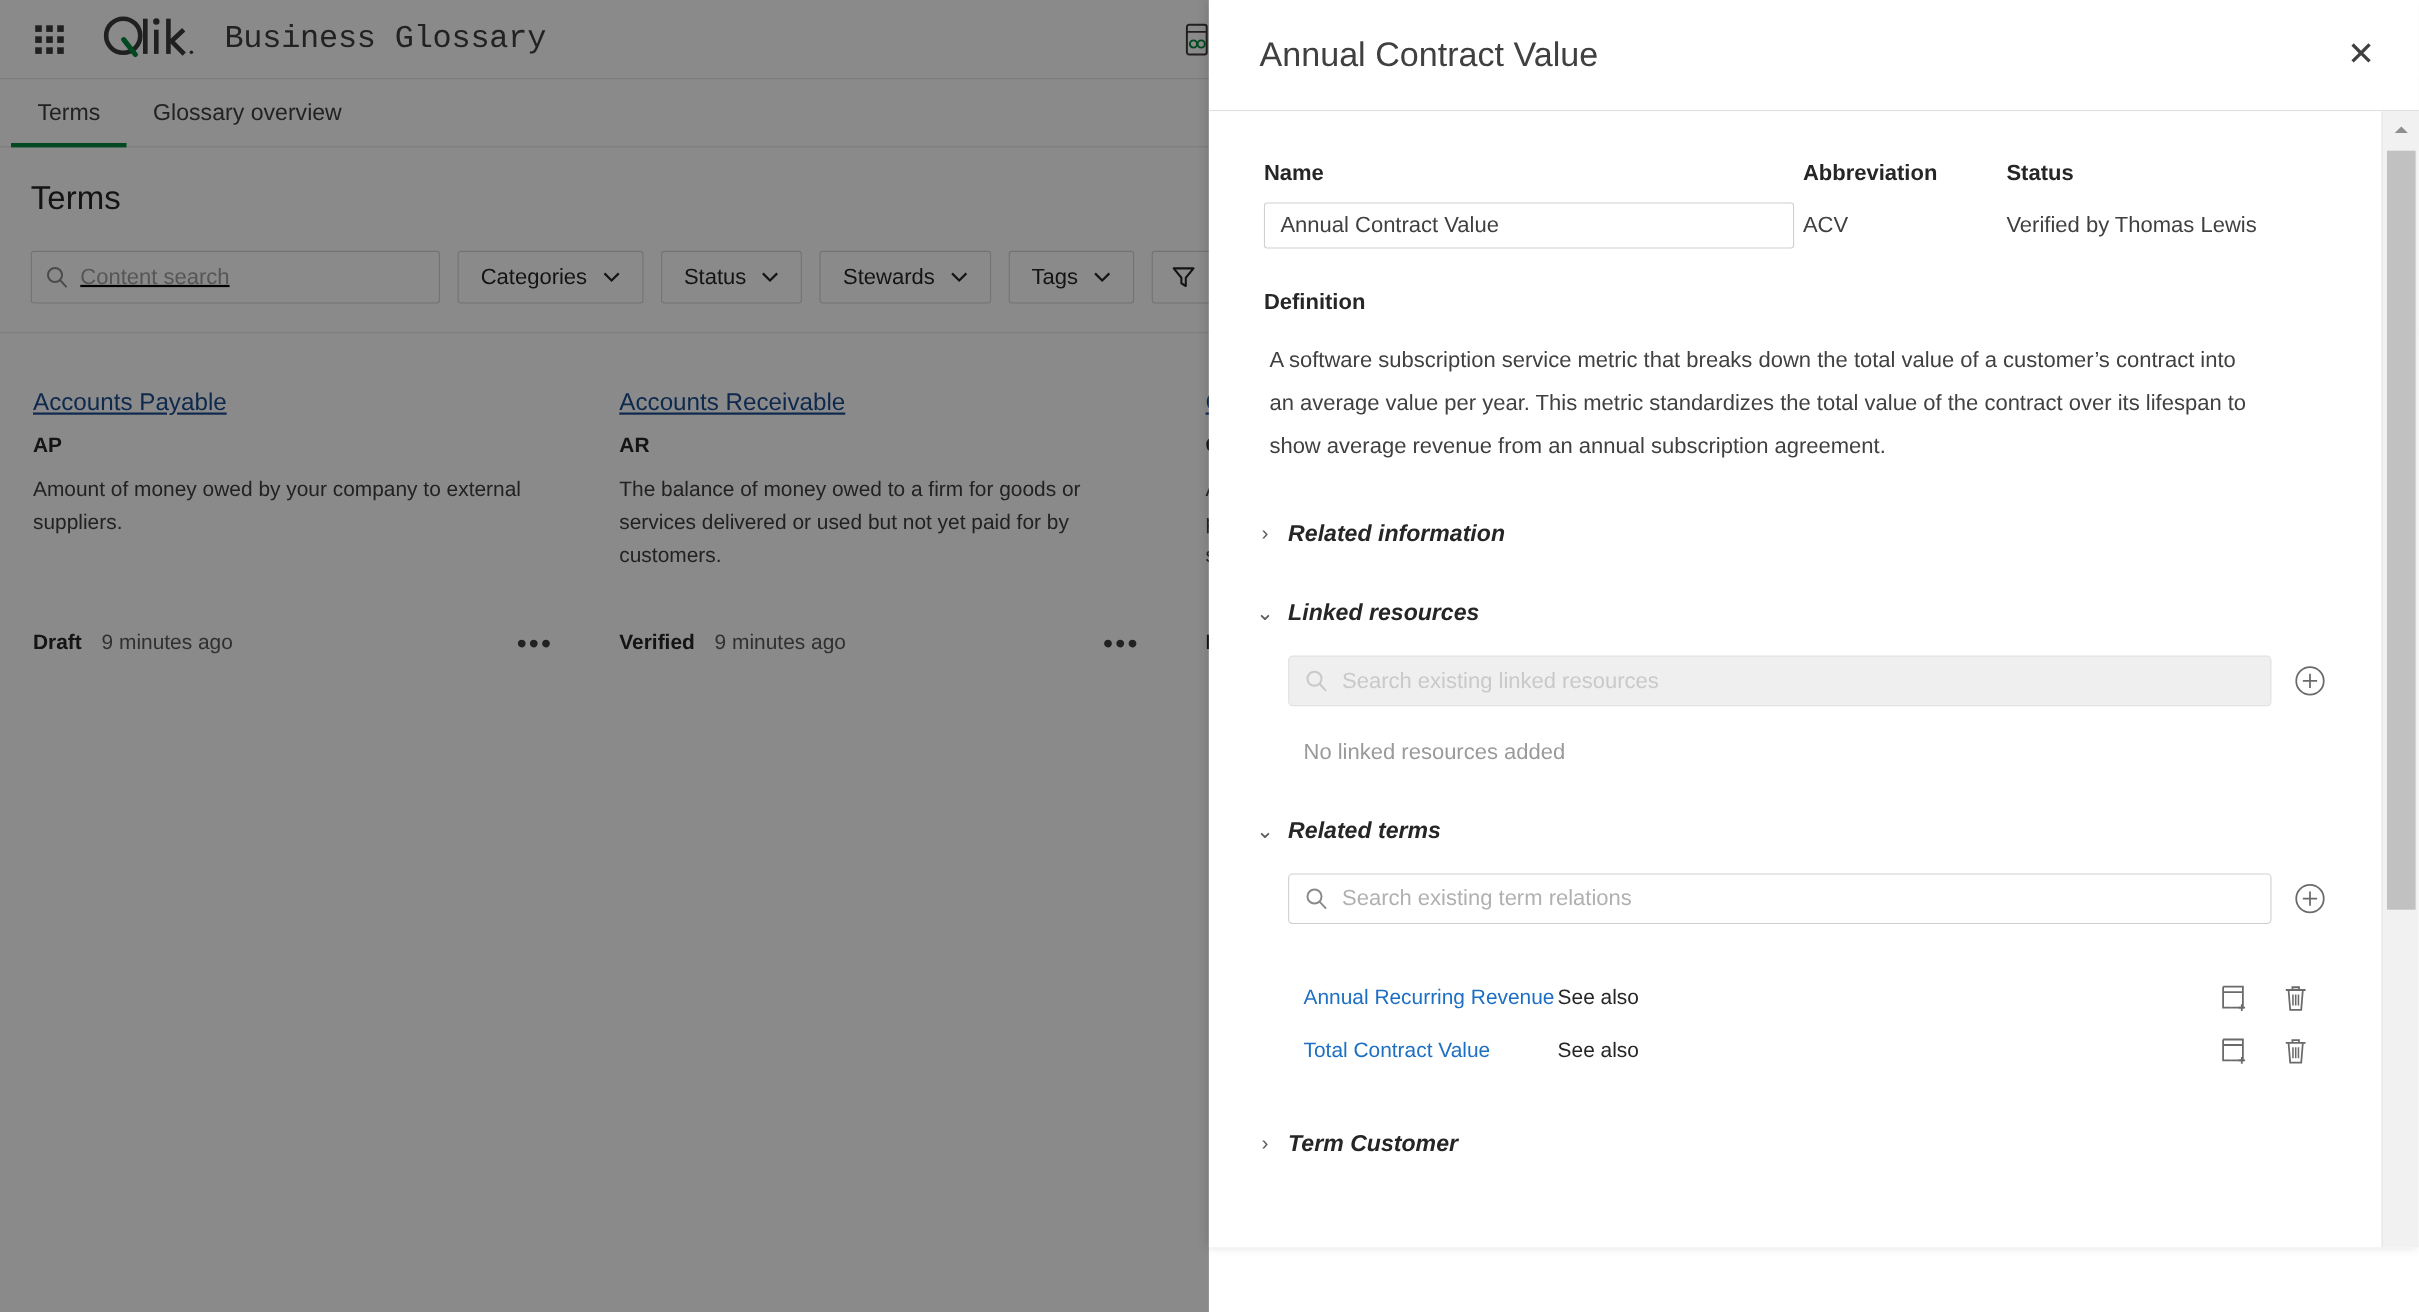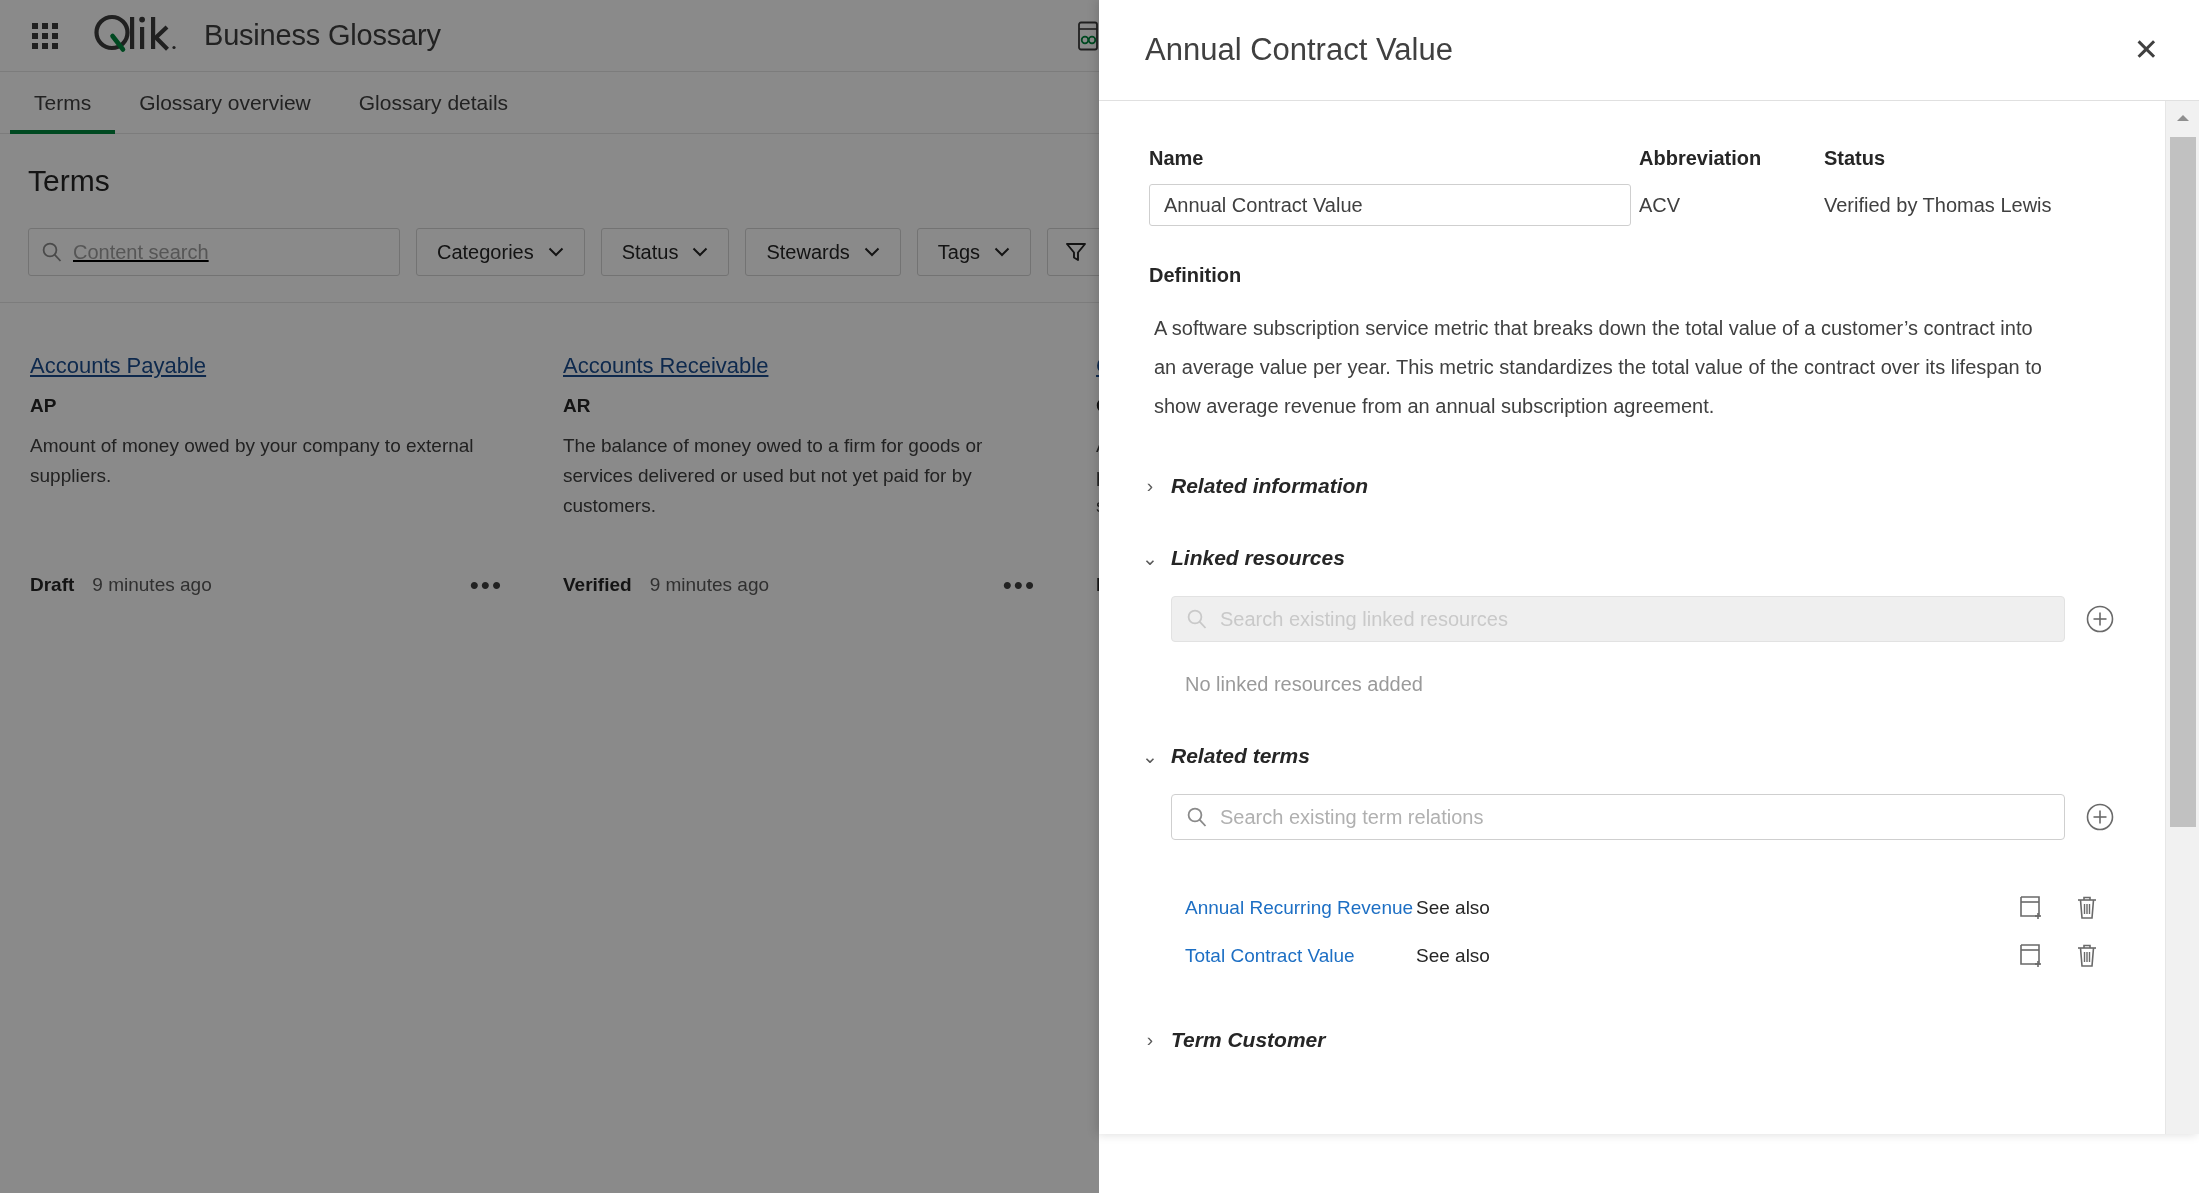--- a/index.html
+++ b/index.html
@@ -21,20 +21,21 @@
     position: relative;
   }
   .launcher { width: 46px; height: 46px; display: flex; align-items: center; justify-content: center; cursor: pointer; }
   .launcher-grid { display: grid; grid-template-columns: repeat(3, 6px); grid-gap: 4px; }
   .launcher-grid i { width: 6px; height: 6px; background: #3c3c3c; display: block; }
 
   .qlik-logo { margin-left: 22px; display: flex; align-items: flex-end; }
   .app-title {
     margin-left: 22px; font-size: 29px; color: #404040; font-weight: 400;
     letter-spacing: -0.2px;
+    font-family: Liberation Mono, monospace;
   }
 
   .space-chip {
     position: absolute; left: 1075px; top: 50%; transform: translateY(-50%);
     display: flex; align-items: center; gap: 16px; cursor: pointer;
   }
   .space-chip .label { font-size: 21px; color: #404040; }
 
   .topbar-right {
     position: absolute; right: 20px; top: 50%; transform: translateY(-50%);
@@ -249,23 +250,20 @@
         <div class="avatar">TL</div>
       </div>
     </div>
 
     <div class="tabs">
       <div class="tab active">
         <span>Terms</span>
       </div>
       <div class="tab">
         <span>Glossary overview</span>
-      </div>
-      <div class="tab">
-        <span>Glossary details</span>
       </div>
     </div>
 
     <div class="page-title">Terms</div>
 
     <div class="filterbar">
       <div class="search-box">
         <svg width="22" height="22" viewBox="0 0 22 22">
           <circle cx="9" cy="9" r="6.4" fill="none" stroke="#8a8a8a" stroke-width="1.8"></circle>
           <line x1="13.6" y1="13.6" x2="19.5" y2="20" stroke="#8a8a8a" stroke-width="1.8"></line>

